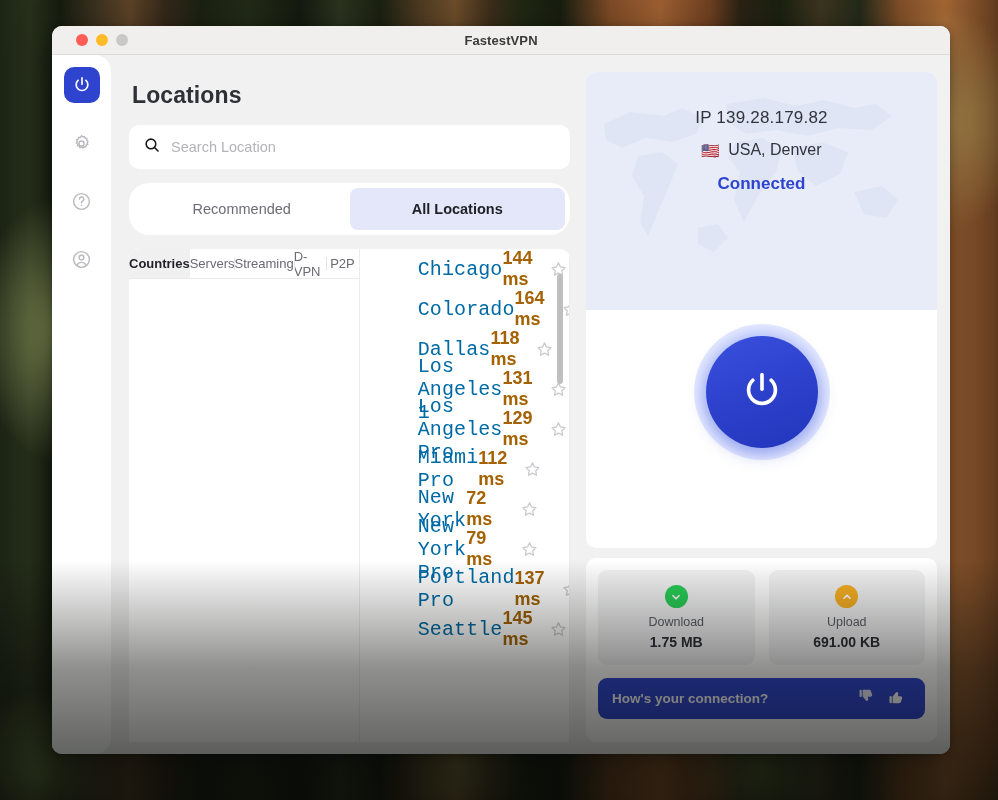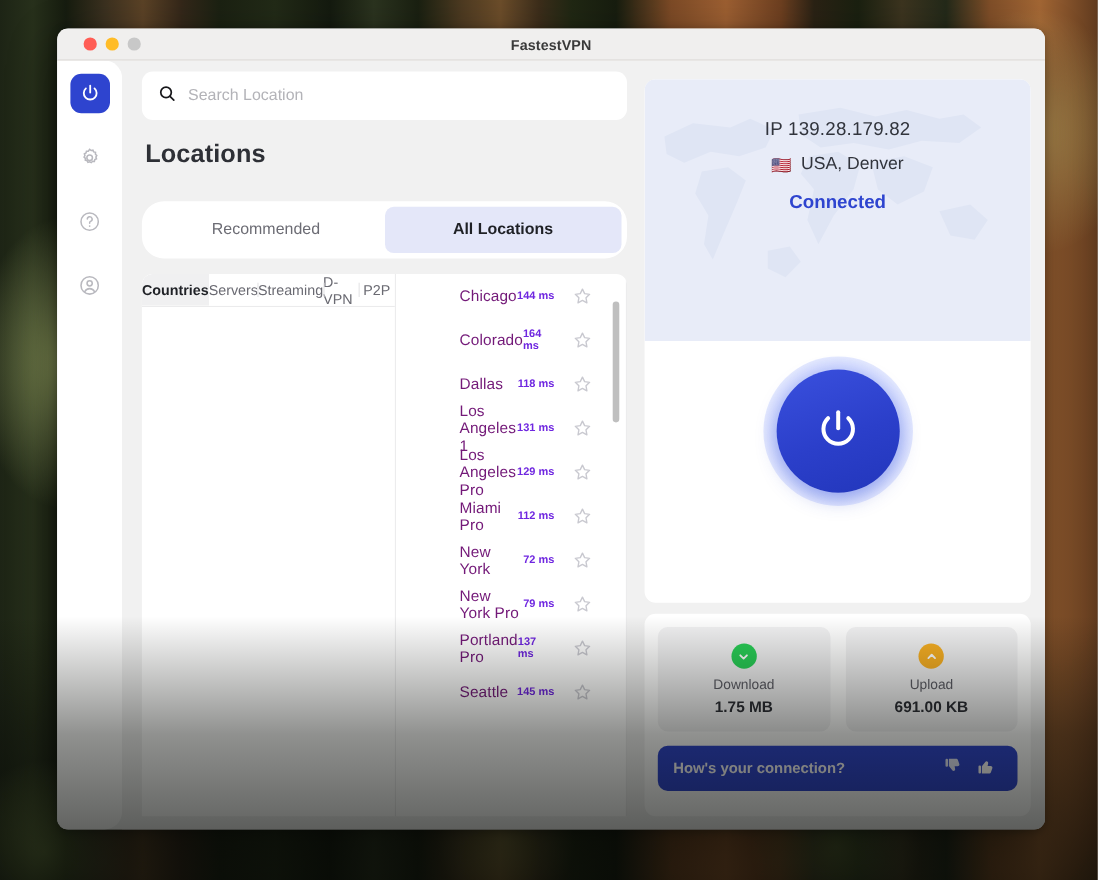--- a/index.html
+++ b/index.html
@@ -241,28 +241,29 @@
   #list-inner { padding: 0; }
   .loc-row {
     height: 40px;
     display: flex;
     align-items: center;
     padding: 0 30px 0 58px;
     cursor: pointer;
   }
   .loc-name {
     flex: 1;
-    font-size: 14px;
-    color: #701a75;
+    font-size: 20px;
+    color: #0369a1;
     letter-spacing: .1px;
+    font-family: Liberation Mono, monospace;
   }
   .loc-ping {
-    font-size: 10px;
+    font-size: 18px;
     font-weight: bold;
-    color: #6d28d9;
+    color: #a16207;
     margin-right: 16px;
   }
   .star { width: 19px; height: 19px; flex: 0 0 19px; cursor: pointer; }
 
   
   #scroll-track {
     position: absolute;
     right: 6px; top: 0; bottom: 0;
     width: 6px;
   }
@@ -470,31 +471,31 @@
               <path d="M6.9 18.6a5.6 5.6 0 0 1 10.2 0" stroke-linecap="round"></path>
             </svg>
           </span>
         </div>
       </div>
 
       <div id="main">
 
         <div id="locations-col">
 
+          <div id="page-title">Locations</div>
+
           <div id="search-box">
             <span>
               <svg width="18" height="18" viewBox="0 0 24 24" fill="none" stroke="#18181b" stroke-width="2.1" stroke-linecap="round">
                 <circle cx="10.6" cy="10.6" r="6.4"></circle>
                 <path d="M15.4 15.4 L20 20"></path>
               </svg>
             </span>
             <input id="search-input" type="text" placeholder="Search Location" style="">
           </div>
-
-          <div id="page-title">Locations</div>
 
           <div id="segmented-wrap">
             <div class="seg">Recommended</div>
             <div class="seg active">All Locations</div>
           </div>
 
           <div id="list-card">
             <div id="tabs">
               <div class="tab active">Countries</div>
               <div class="tab">Servers</div>

